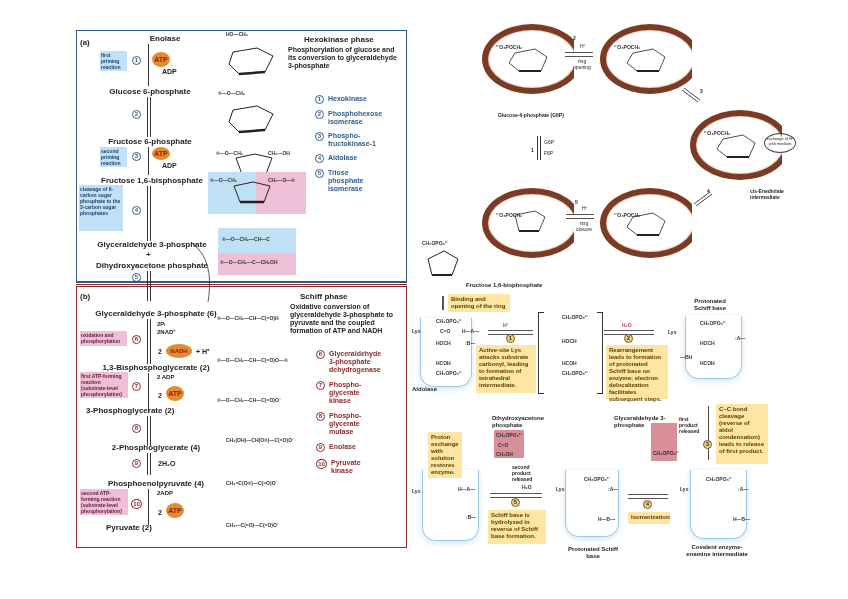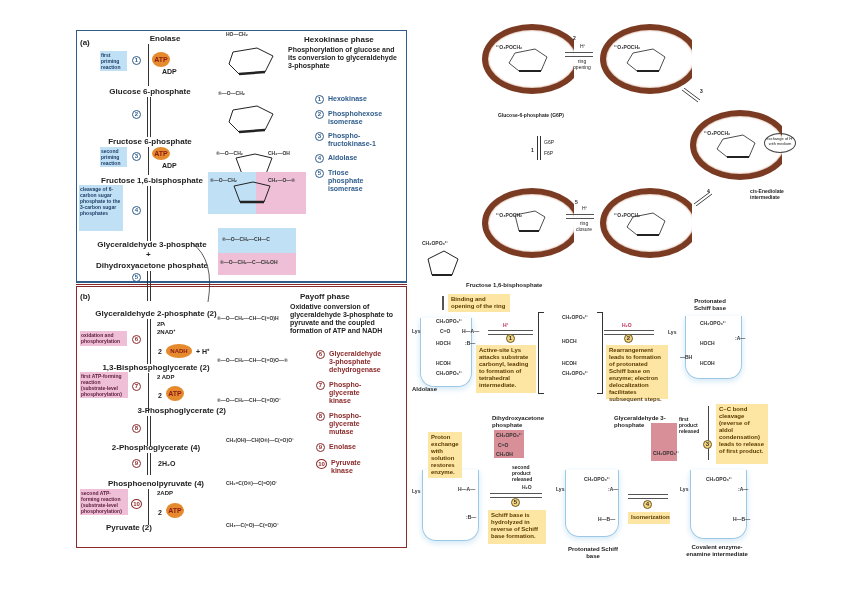--- a/index.html
+++ b/index.html
@@ -124,41 +124,41 @@
       <span class="circ step-blue">4</span>
       <span class="enz-blue">Aldolase</span>
     </div>
   <div style="display:flex;gap:4px;">
       <span class="circ step-blue">5</span>
       <span class="enz-blue" style="width:45px;">Triose phosphate isomerase</span>
     </div>
 </div>
 
 <div class="abs t8 b" style="left:80px;top:292px;">(b)</div>
-<div class="abs t8 b" style="left:300px;top:292px;">Payoff  phase</div>
+<div class="abs t8 b" style="left:300px;top:292px;">Schiff  phase</div>
 <div class="abs t7 b" style="left:290px;top:303px;width:115px;">Oxidative conversion of glyceraldehyde 3-phosphate to pyruvate and the coupled formation of ATP and NADH</div>
 
-<div class="abs t8 b" style="left:86px;top:309px;width:140px;text-align:center;">Glyceraldehyde 2-phosphate (2)</div>
+<div class="abs t8 b" style="left:86px;top:309px;width:140px;text-align:center;">Glyceraldehyde 3-phosphate (6)</div>
 <div class="abs dline" style="left:147px;top:319px;height:45px;"></div>
 <div class="abs t6 b" style="left:157px;top:321px;">2Pᵢ</div>
 <div class="abs t6 b" style="left:157px;top:329px;">2NAD⁺</div>
 <div class="abs pink-box t5 b" style="left:80px;top:331px;width:47px;height:15px;padding:1px;box-sizing:border-box;color:#5a1a3a;">oxidation and phosphorylation</div>
 <div class="abs circ step-red" style="left:132px;top:335px;">6</div>
 <div class="abs t7 b" style="left:158px;top:348px;">2</div>
 <div class="abs orange t6" style="left:166px;top:344px;width:26px;height:14px;line-height:14px;">NADH</div>
 <div class="abs t7 b" style="left:196px;top:348px;">+ H⁺</div>
 <div class="abs t8 b" style="left:86px;top:363px;width:140px;text-align:center;">1,3-Bisphosphoglycerate (2)</div>
 
 <div class="abs vline" style="left:148px;top:373px;height:40px;"></div>
 <div class="abs t6 b" style="left:157px;top:374px;">2 ADP</div>
 <div class="abs pink-box t5 b" style="left:80px;top:372px;width:48px;height:26px;padding:1px;box-sizing:border-box;color:#5a1a3a;">first ATP-forming reaction (substrate-level phosphorylation)</div>
 <div class="abs circ step-red" style="left:132px;top:382px;">7</div>
 <div class="abs t7 b" style="left:158px;top:392px;">2</div>
 <div class="abs orange t7" style="left:166px;top:386px;width:18px;height:15px;line-height:15px;">ATP</div>
-<div class="abs t8 b" style="left:86px;top:406px;width:140px;text-align:right;">3-Phosphoglycerate (2)</div>
+<div class="abs t8 b" style="left:86px;top:406px;width:140px;text-align:left;">3-Phosphoglycerate (2)</div>
 
 <div class="abs dline" style="left:147px;top:416px;height:30px;"></div>
 <div class="abs circ step-red" style="left:132px;top:424px;">8</div>
 <div class="abs t8 b" style="left:86px;top:443px;width:140px;text-align:center;">2-Phosphoglycerate (4)</div>
 
 <div class="abs dline" style="left:147px;top:453px;height:22px;"></div>
 <div class="abs circ step-red" style="left:132px;top:459px;">9</div>
 <div class="abs t7 b" style="left:158px;top:460px;">2H₂O</div>
 <div class="abs t8 b" style="left:86px;top:479px;width:140px;text-align:center;">Phosphoenolpyruvate (4)</div>
 

